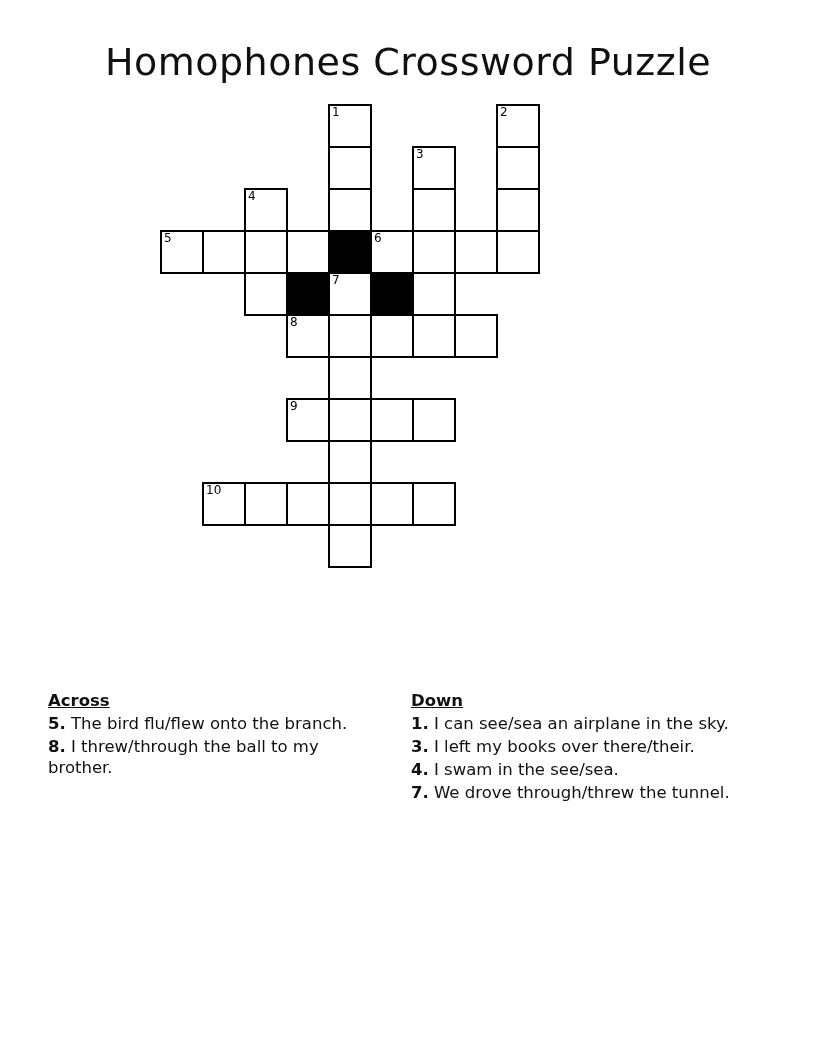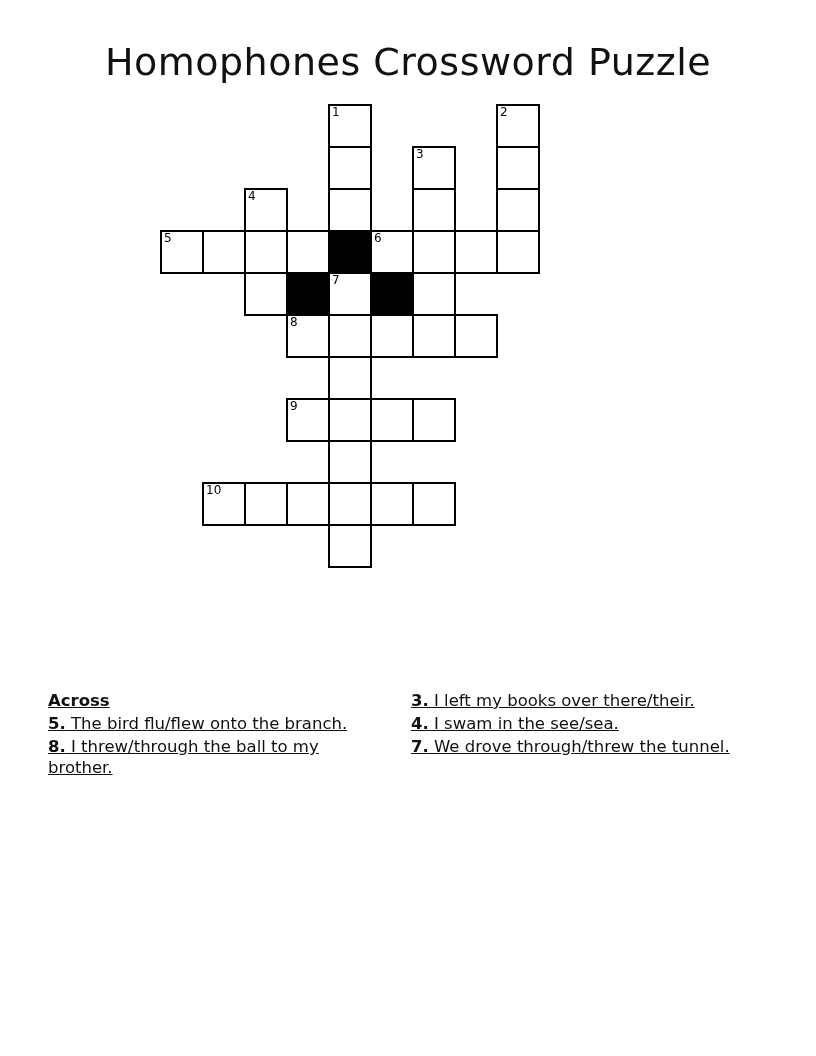--- a/index.html
+++ b/index.html
@@ -76,21 +76,20 @@
   .clue-head {
     font-weight: bold;
     text-decoration: underline;
     font-size: 16.5px;
     margin-bottom: 2px;
     display: block;
   }
   .clue {
     display: block;
     margin-bottom: 2px;
-    text-decoration: underline;
   }
   .clue .cnum {
     font-weight: bold;
   }
 </style>
 </head>
 <body>
 
 <h1 id="title">Homophones Crossword Puzzle</h1>
 
@@ -162,19 +161,21 @@
 
 <div id="clues">
   <div id="across-col" class="clue-col">
     <span class="clue-head">Across</span>
     <div id="across-list">
         <span class="clue"><span class="cnum">5.</span><span> The bird flu/flew onto the branch.</span></span>
         <span class="clue"><span class="cnum">8.</span><span> I threw/through the ball to my brother.</span></span>
       </div>
   </div>
   <div id="down-col" class="clue-col">
+    <span class="clue-head">Down</span>
     <div id="down-list">
+        <span class="clue"><span class="cnum">1.</span><span> I can see/sea an airplane in the sky.</span></span>
         <span class="clue"><span class="cnum">3.</span><span> I left my books over there/their.</span></span>
         <span class="clue"><span class="cnum">4.</span><span> I swam in the see/sea.</span></span>
         <span class="clue"><span class="cnum">7.</span><span> We drove through/threw the tunnel.</span></span>
       </div>
   </div>
 </div>
 
 </body></html>

